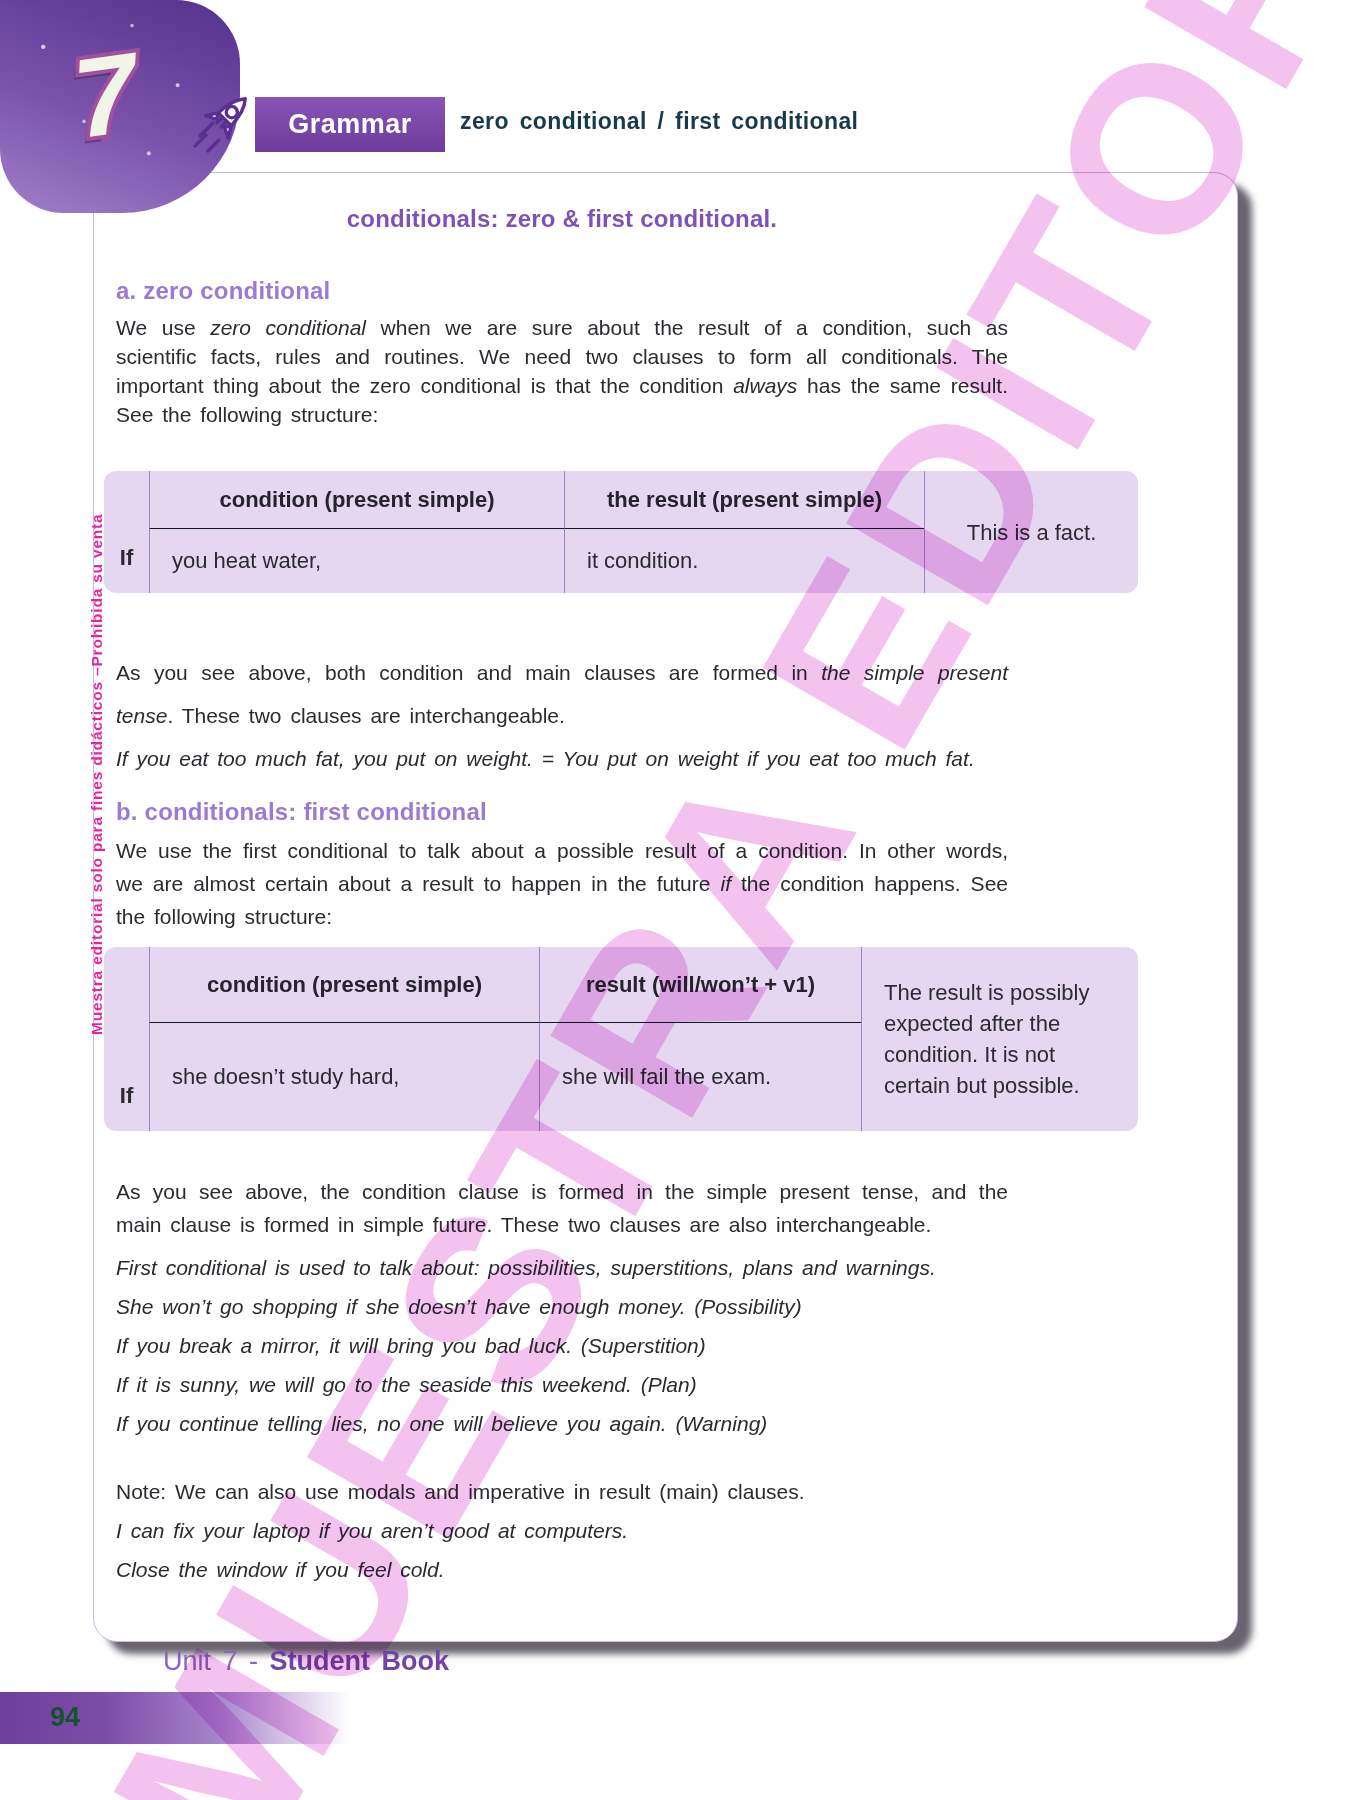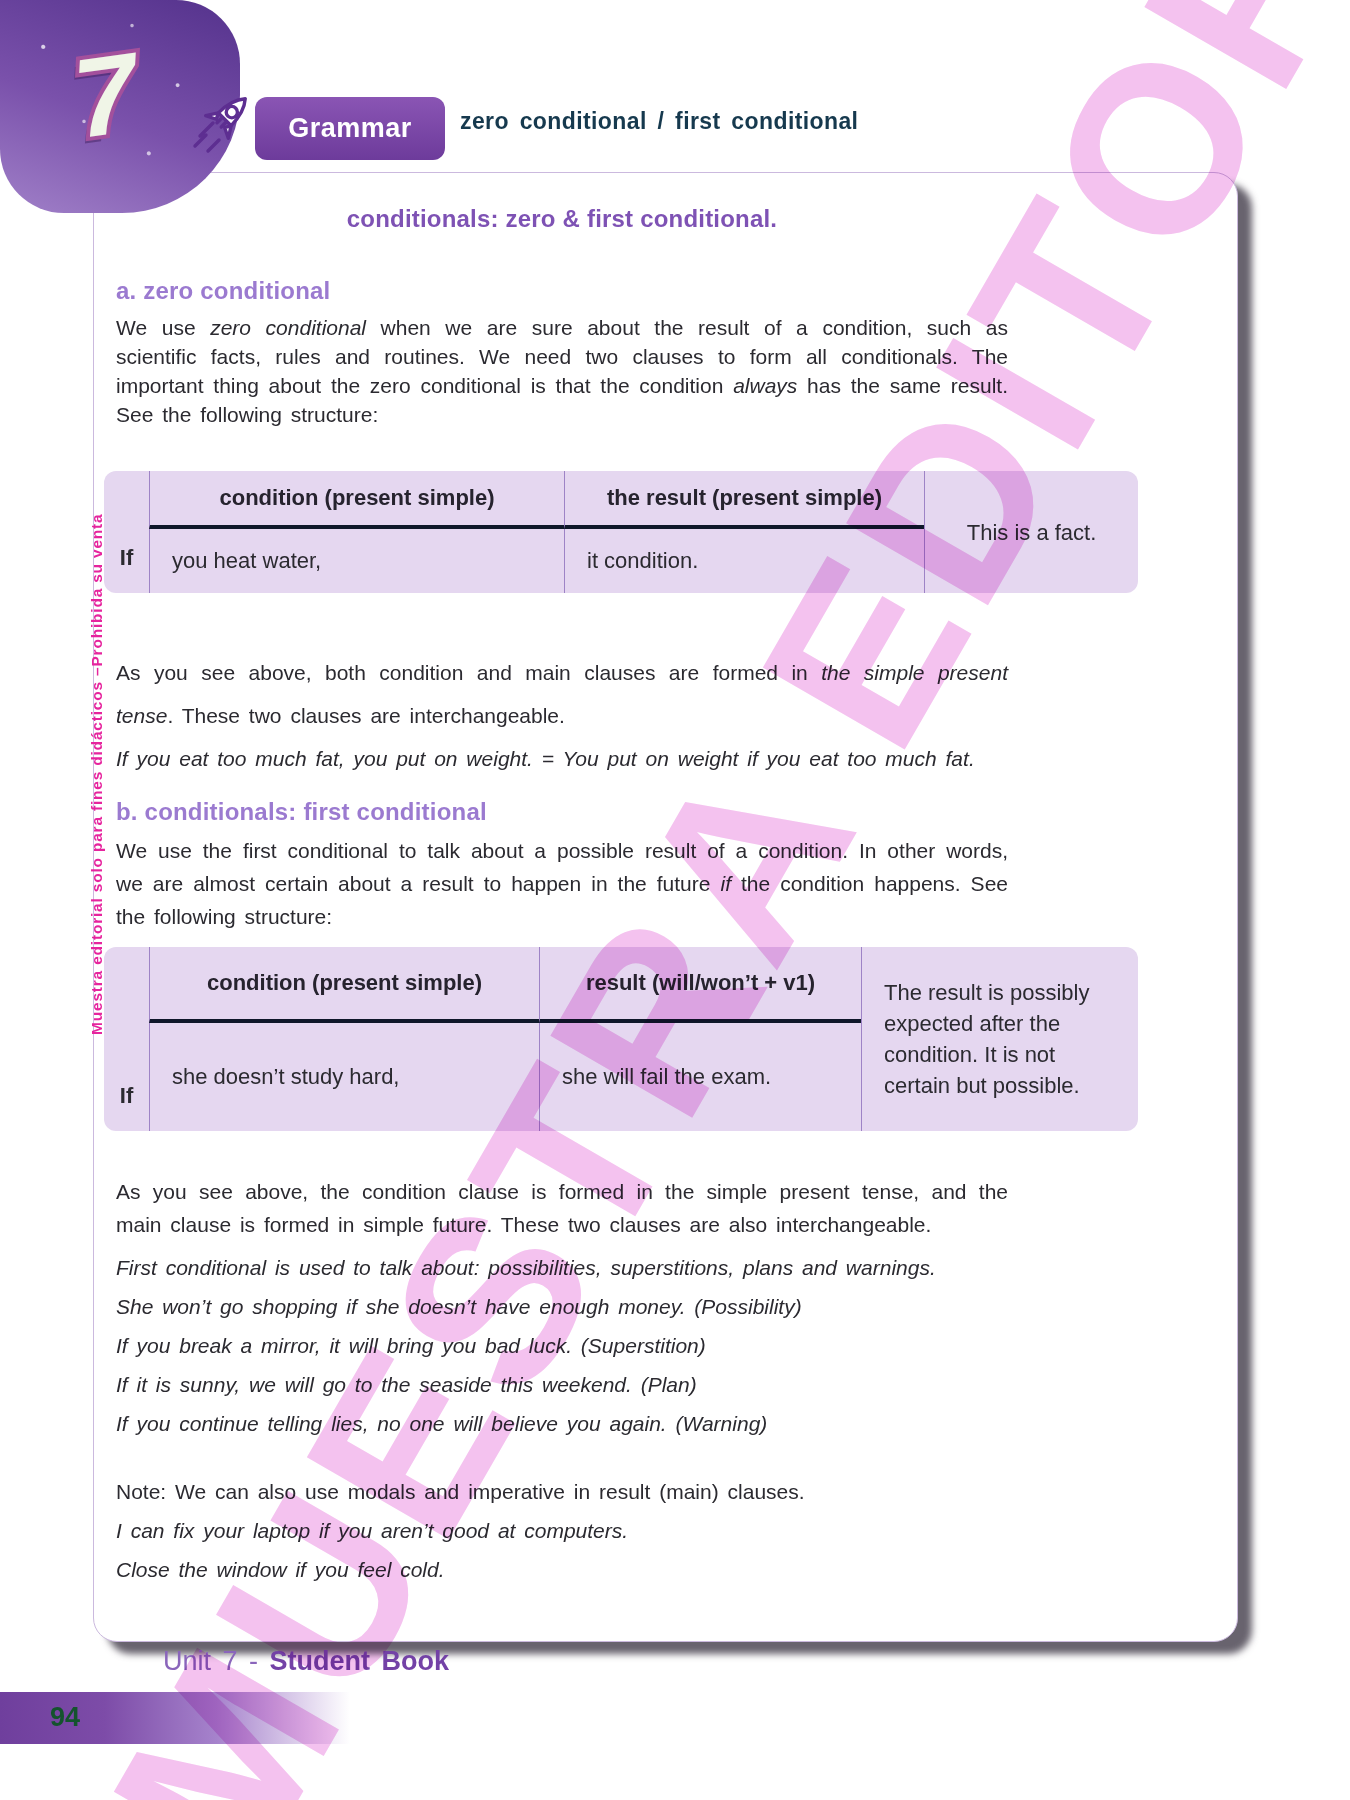--- a/index.html
+++ b/index.html
@@ -31,43 +31,43 @@
           color:#2b2a30;font-size:22px;}
   .gtable.t1{grid-template-columns:45px 415px 360px 1fr;grid-template-rows:58px 64px;margin-top:42px;}
   .gtable.t2{grid-template-columns:45px 390px 322px 1fr;grid-template-rows:76px 108px;margin-top:14px;}
   .cell{display:flex;align-items:center;}
   .if-cell{grid-column:1;grid-row:1/3;justify-content:center;align-items:flex-end;
            padding-bottom:22px;font-weight:700;}
   .hc2{grid-column:2;grid-row:1;}
   .hc3{grid-column:3;grid-row:1;}
   .dc2{grid-column:2;grid-row:2;}
   .dc3{grid-column:3;grid-row:2;}
-  .head{font-weight:700;justify-content:center;border-bottom:4px solid #0f172a;color:#26232e;}
+  .head{font-weight:700;justify-content:center;border-bottom:1px solid #0f172a;color:#26232e;}
   .dc2,.dc3{padding-left:22px;}
   .hc2,.dc2,.hc3,.dc3,.note-cell{border-left:1px solid #9e83c6;}
   .note-cell{grid-column:4;grid-row:1/3;padding:0 22px;line-height:31px;}
   .t1 .note-cell{justify-content:center;text-align:center;}
   .t2 .note-cell{text-align:left;}
 
   
   .unit-blob{position:absolute;left:0;top:0;width:240px;height:213px;z-index:5;
       border-radius:0 64px 118px 64px;
       background-image:
         radial-gradient(circle at 18% 22%, rgba(255,255,255,.75) 0 1.5px, transparent 2.6px),
         radial-gradient(circle at 55% 12%, rgba(255,255,255,.6) 0 1.2px, transparent 2.2px),
         radial-gradient(circle at 74% 40%, rgba(255,255,255,.7) 0 1.4px, transparent 2.4px),
         radial-gradient(circle at 35% 57%, rgba(255,255,255,.6) 0 1.2px, transparent 2.2px),
         radial-gradient(circle at 62% 72%, rgba(255,255,255,.65) 0 1.5px, transparent 2.5px),
         linear-gradient(200deg,#54328c 0%,#7a51ab 55%,#a080c8 100%);}
   .unit-num-svg{position:absolute;left:22px;top:18px;width:170px;height:170px;}
 
   
   .rocket{position:absolute;left:188px;top:82px;width:74px;height:78px;z-index:6;}
-  .grammar-badge{position:absolute;left:255px;top:97px;width:190px;height:63px;z-index:6;
-      background:linear-gradient(180deg,#8a55b4,#6d3b9b);border-radius:12px;color:#fff;
+  .grammar-badge{position:absolute;left:255px;top:97px;width:190px;height:55px;z-index:6;
+      background:linear-gradient(180deg,#8a55b4,#6d3b9b);border-radius:0;color:#fff;
       font-weight:700;font-size:27px;display:flex;align-items:center;justify-content:center;letter-spacing:.5px;}
   .header-topic{position:absolute;left:460px;top:108px;font-size:23px;font-weight:700;
       color:#16394e;letter-spacing:.4px;z-index:6;word-spacing:4px;}
 
   
   .margin-note{position:absolute;left:88px;top:1035px;transform:rotate(-90deg);transform-origin:0 0;
       white-space:nowrap;font-size:15.5px;font-weight:700;letter-spacing:.8px;color:#e6249e;z-index:8;}
 
   
   .watermark{position:absolute;left:58px;top:1778px;transform:rotate(-60deg);transform-origin:0 0;

